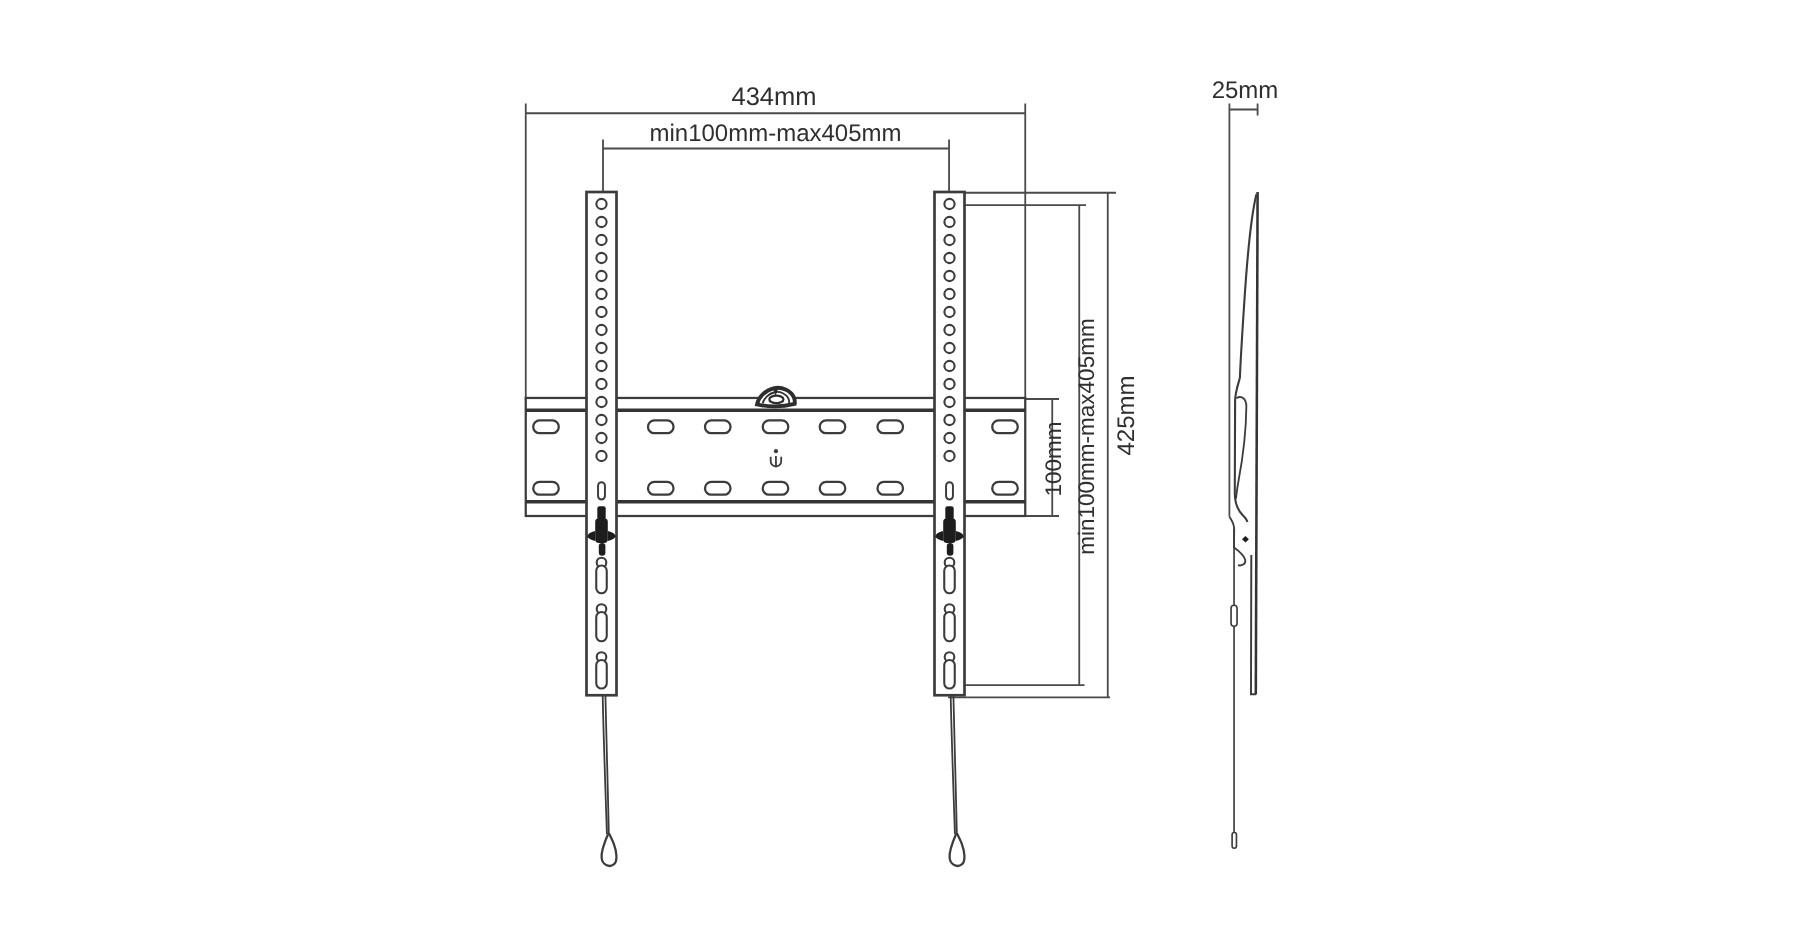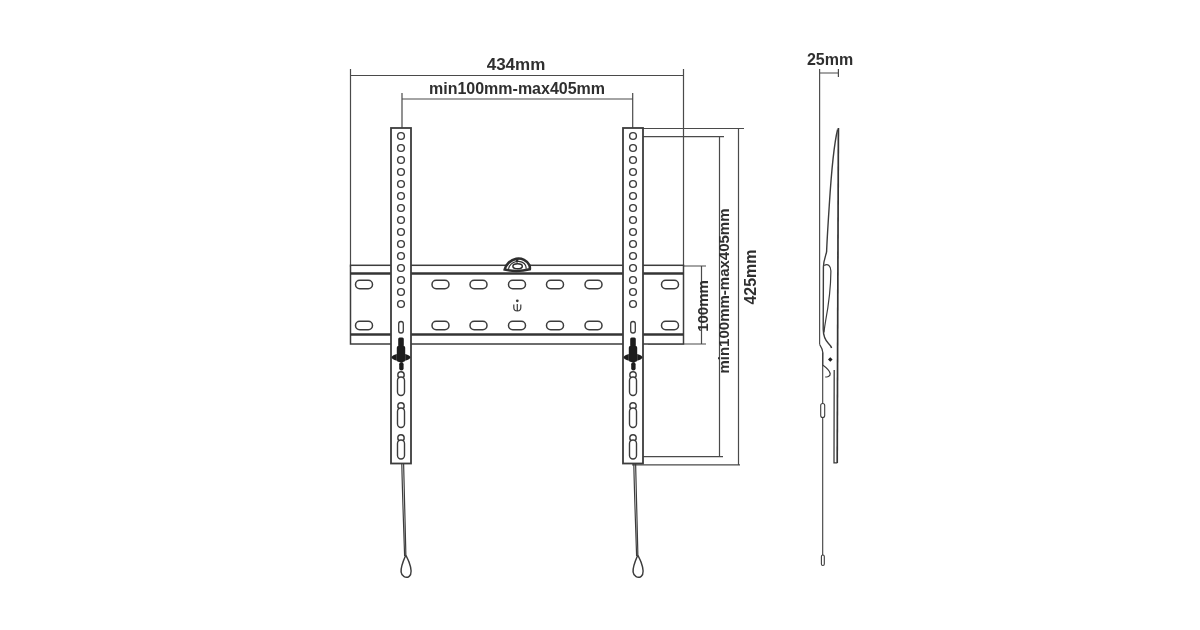--- a/index.html
+++ b/index.html
@@ -1,16 +1,16 @@
 <!DOCTYPE html>
 <html><head>
 <meta charset="utf-8">
 <style>
   html,body{margin:0;padding:0;background:#ffffff;}
-  .wrap{width:1200px;height:630px;position:relative;overflow:hidden;background:#fca5a5;font-weight:bold;}
+  .wrap{width:1200px;height:630px;position:relative;overflow:hidden;background:#fca5a5;}
   svg{display:block;}
   text{font-family:"Liberation Sans", sans-serif;fill:#2f2f2f;}
 </style>
 </head>
 <body>
 <div class="wrap">
 <svg width="1200" height="630" viewBox="0 0 1200 630">
 
 <rect x="0" y="0" width="1200" height="630" fill="#ffffff"></rect>
 

